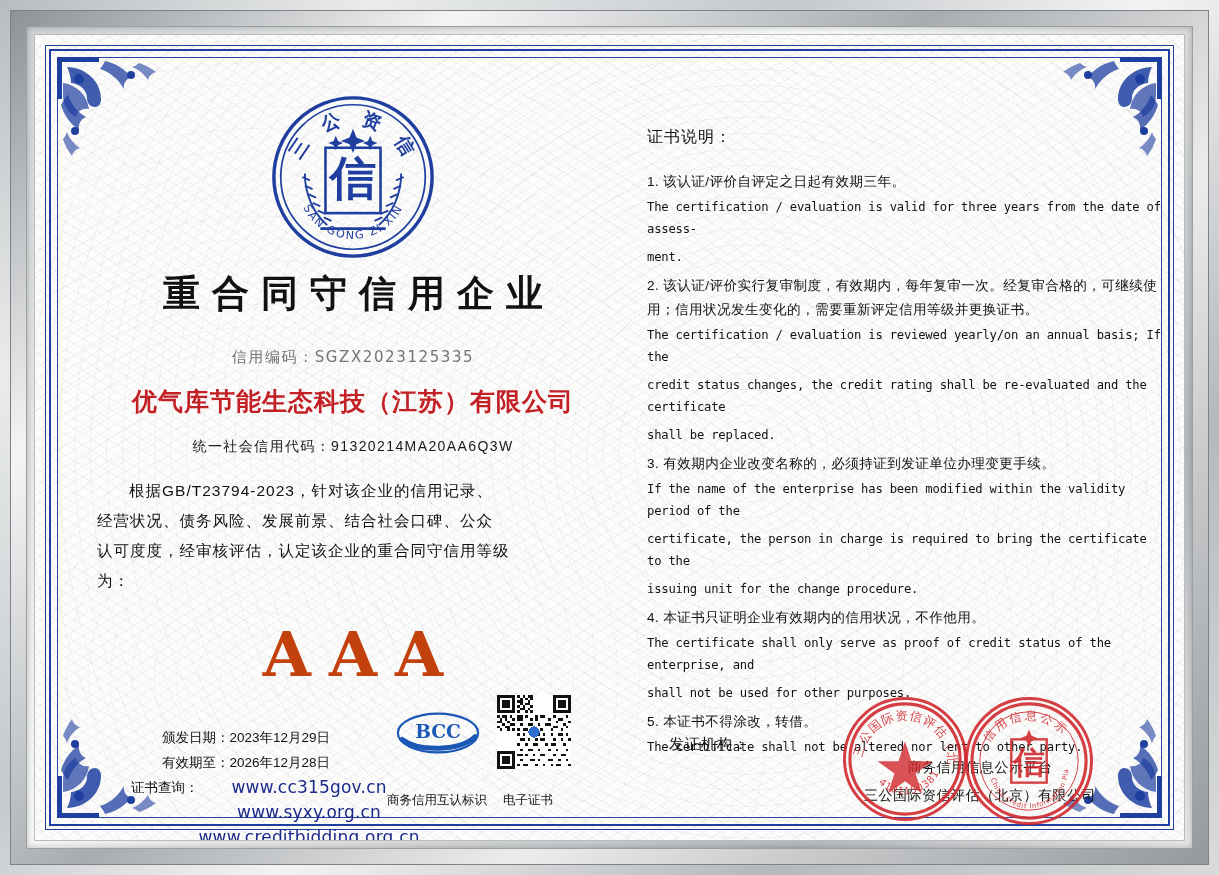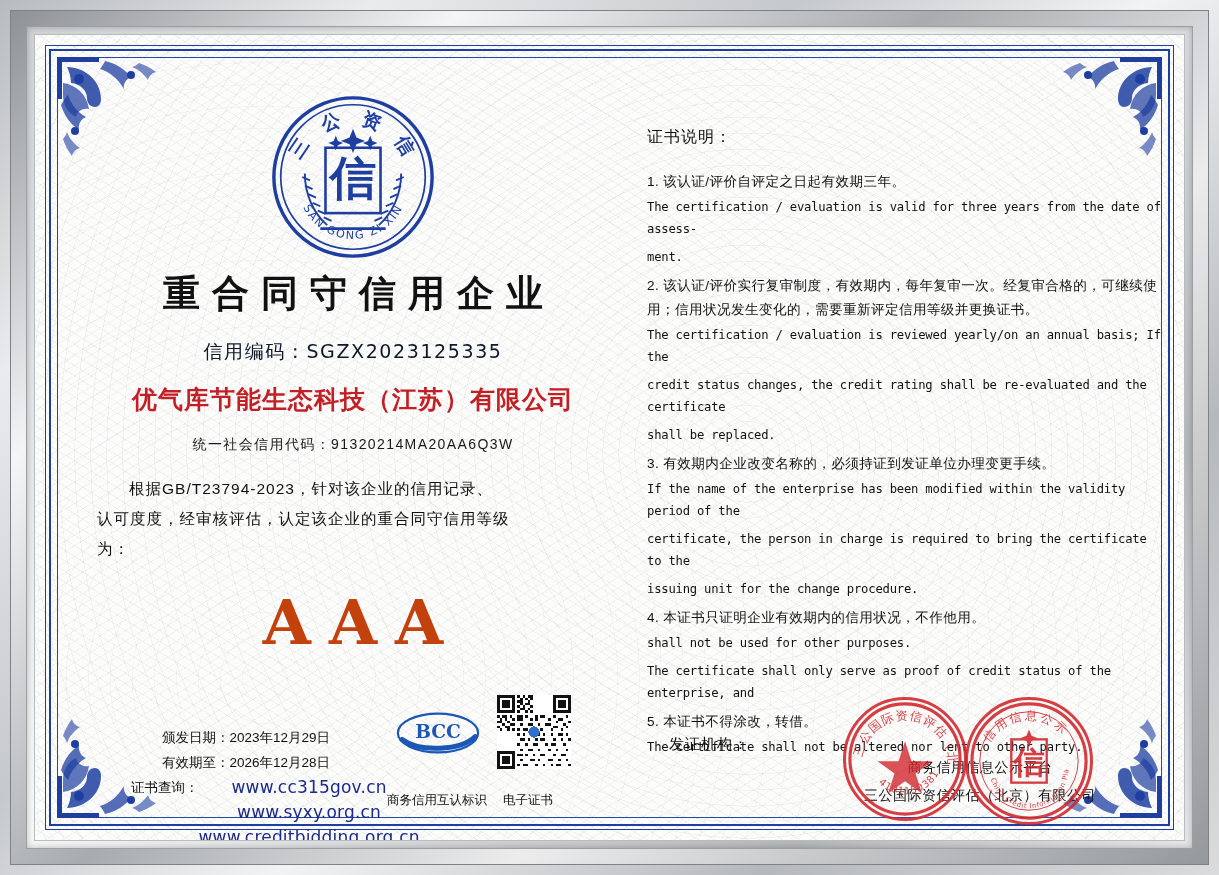--- a/index.html
+++ b/index.html
@@ -74,21 +74,21 @@
   .main-title{
     margin-top:6px;
     font-family:"DejaVu Serif","Liberation Serif",serif;
     font-weight:700;
     font-size:37px;
     letter-spacing:12px;
     color:#111;
     text-indent:12px;
   }
   .code-line{
-    margin-top:20px;font-size:19px;color:#0f172a;letter-spacing:1.6px;
+    margin-top:29px;font-size:15px;color:#737373;letter-spacing:1.6px;
     font-family:"DejaVu Sans","Liberation Sans",sans-serif;
   }
   .company{
     margin-top:18px;
     font-size:25px;font-weight:700;color:#c32026;letter-spacing:1px;
     font-family:Liberation Mono, monospace;
   }
   .usci{
     margin-top:20px;font-size:14px;color:#1a1a1a;letter-spacing:1.4px;
   }
@@ -278,20 +278,21 @@
         </div>
 
         <div class="company">优气库节能生态科技（江苏）有限公司</div>
 
         <div class="usci">
           <span>统一社会信用代码：</span><span>91320214MA20AA6Q3W</span>
         </div>
 
         <div class="body-text">
           <p class="indent">根据GB/T23794-2023，针对该企业的信用记录、</p>
+          <p>经营状况、债务风险、发展前景、结合社会口碑、公众</p>
           <p>认可度度，经审核评估，认定该企业的重合同守信用等级</p>
           <p>为：</p>
         </div>
 
         <div class="grade">AAA</div>
       </div>
 
       <div class="left-bottom">
         <div>
           <span>颁发日期：</span><span>2023年12月29日</span>
@@ -444,22 +445,22 @@
         <p class="en">The certification / evaluation is reviewed yearly/on an annual basis; If the</p>
         <p class="en">credit status changes, the credit rating shall be re-evaluated and the certificate</p>
         <p class="en">shall be replaced.</p>
 
         <p class="zh">3. 有效期内企业改变名称的，必须持证到发证单位办理变更手续。</p>
         <p class="en">If the name of the enterprise has been modified within the validity period of the</p>
         <p class="en">certificate, the person in charge is required to bring the certificate to the</p>
         <p class="en">issuing unit for the change procedure.</p>
 
         <p class="zh">4. 本证书只证明企业有效期内的信用状况，不作他用。</p>
+        <p class="en">The certificate shall only serve as proof of credit status of the enterprise, and</p>
         <p class="en">shall not be used for other purposes.</p>
-        <p class="en">The certificate shall only serve as proof of credit status of the enterprise, and</p>
 
         <p class="zh">5. 本证书不得涂改，转借。</p>
         <p class="en">The certificate shall not be altered nor lent to other party.</p>
       </div>
 
       <div class="issuer">发证机构：</div>
       <div class="issuer-names">
         <div>商务信用信息公示平台</div>
         <div>三公国际资信评估（北京）有限公司</div>
       </div>

